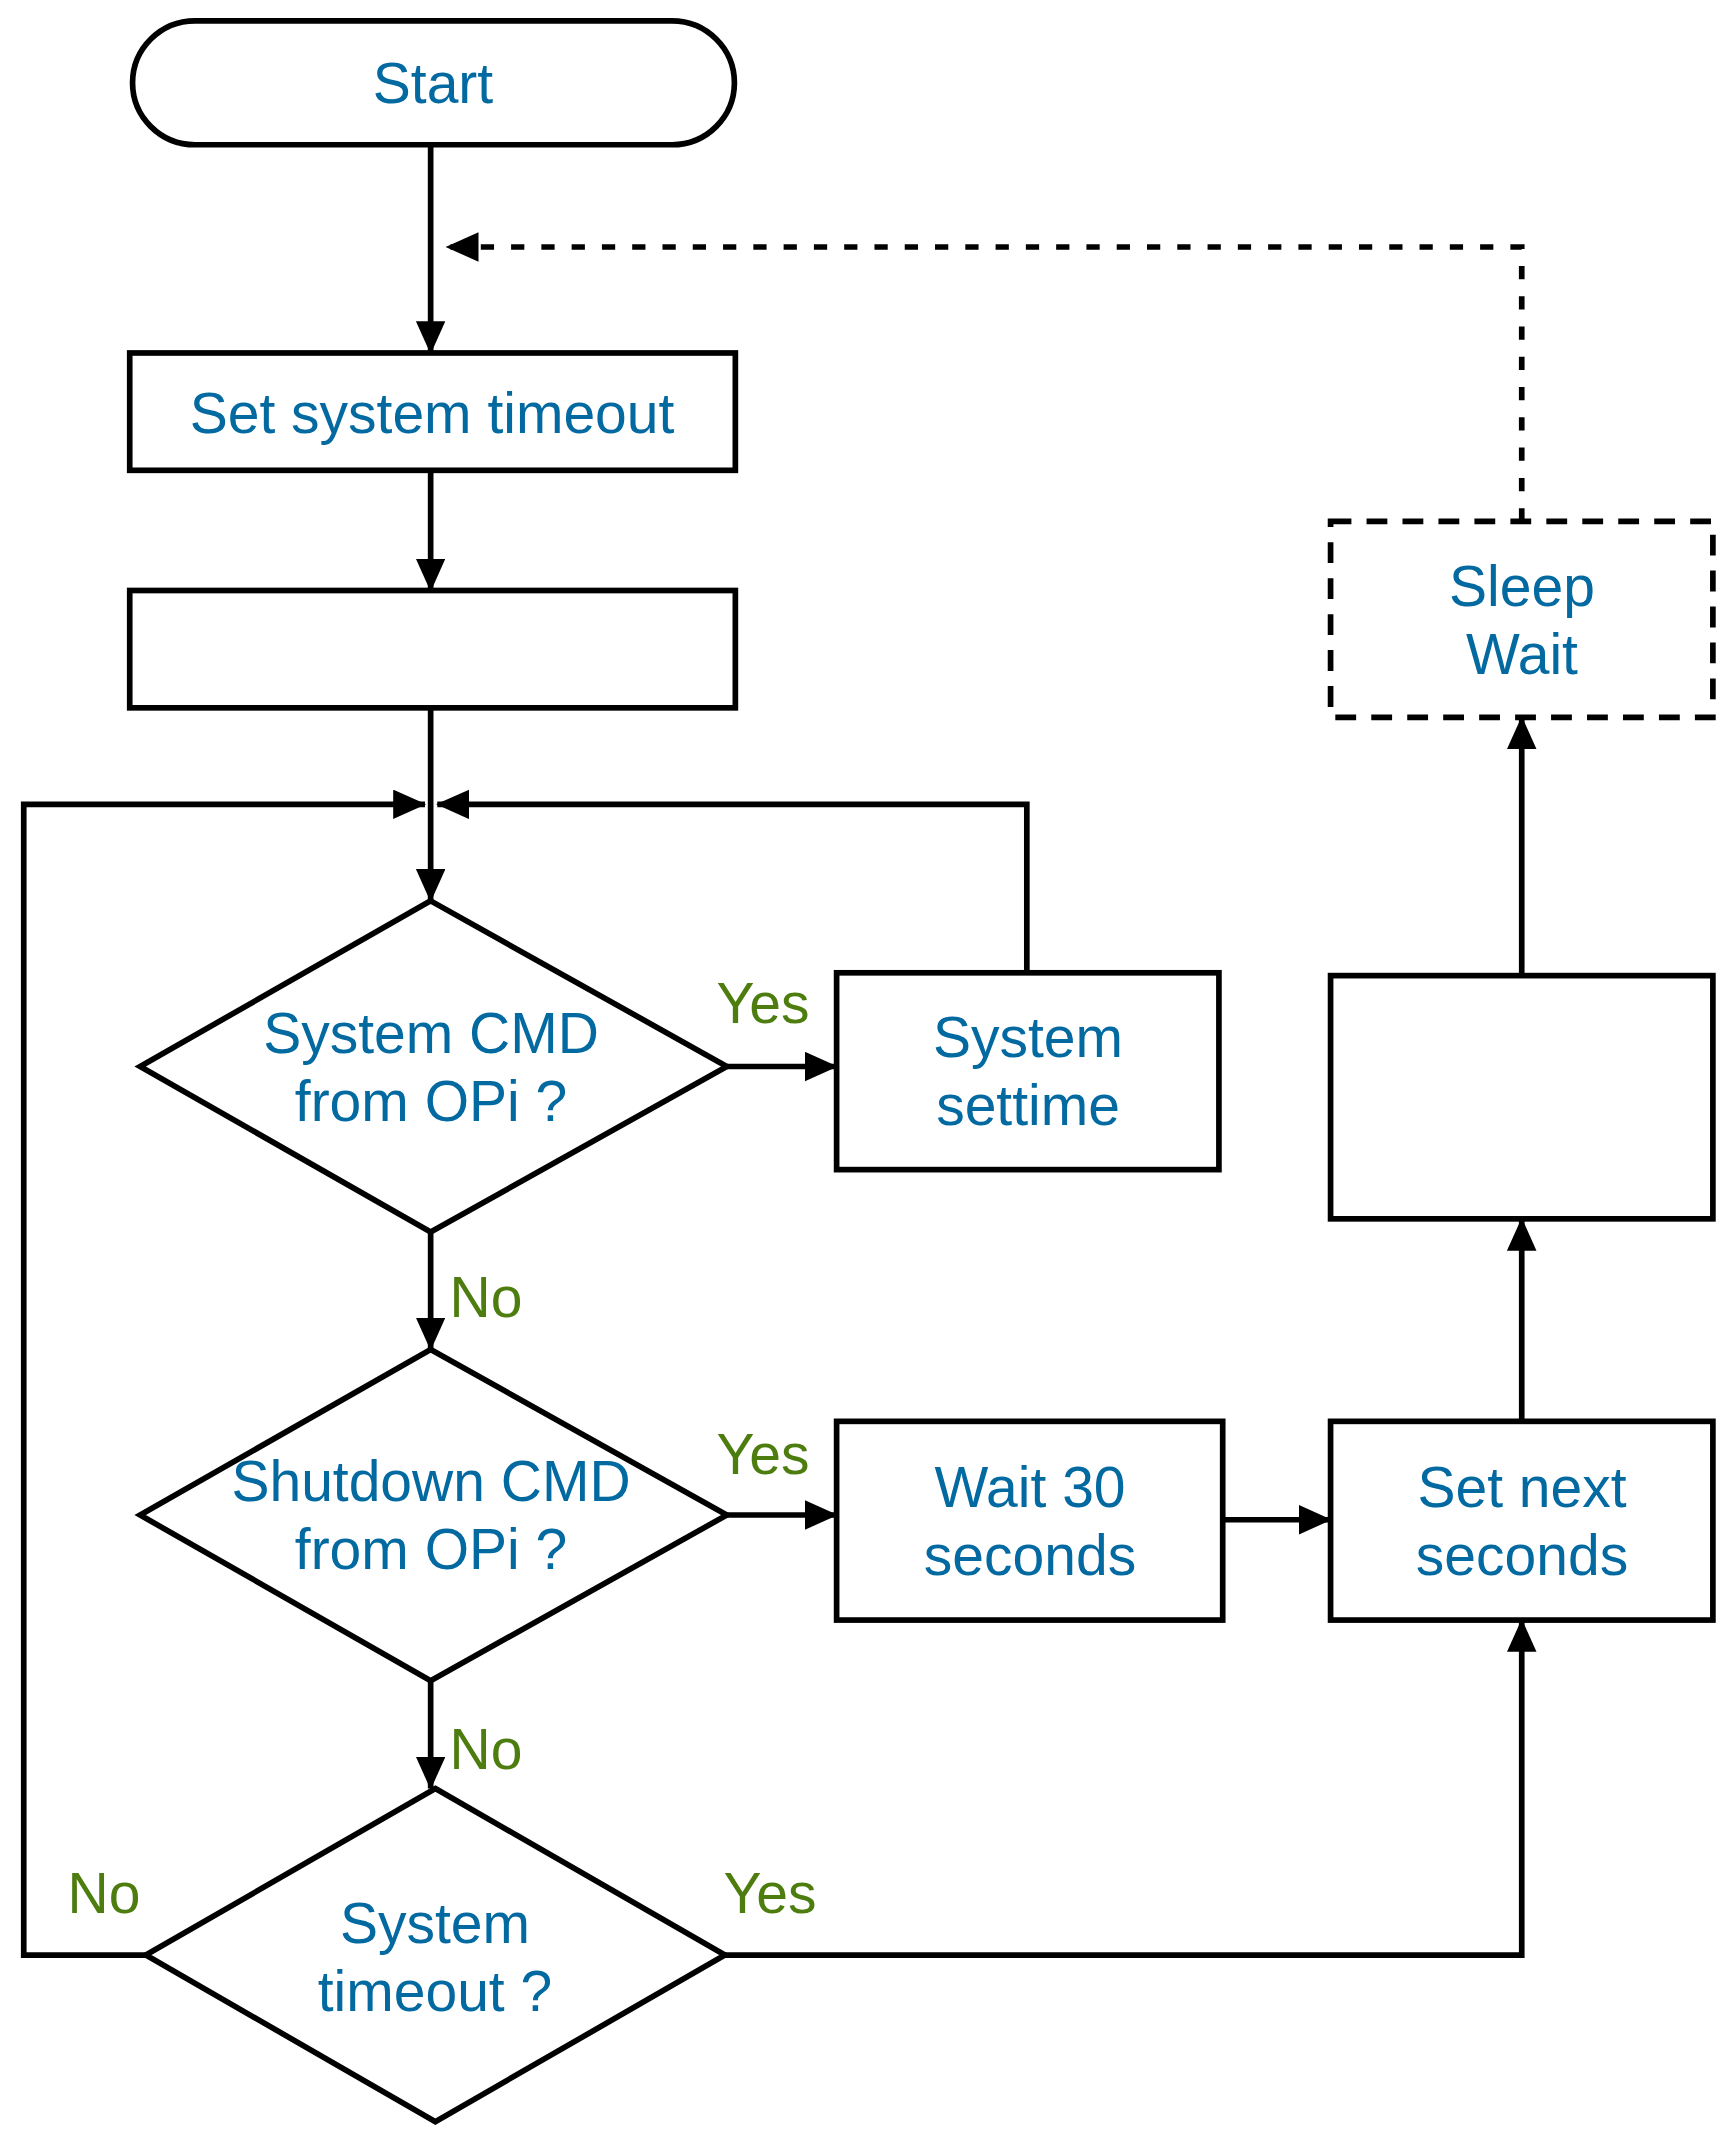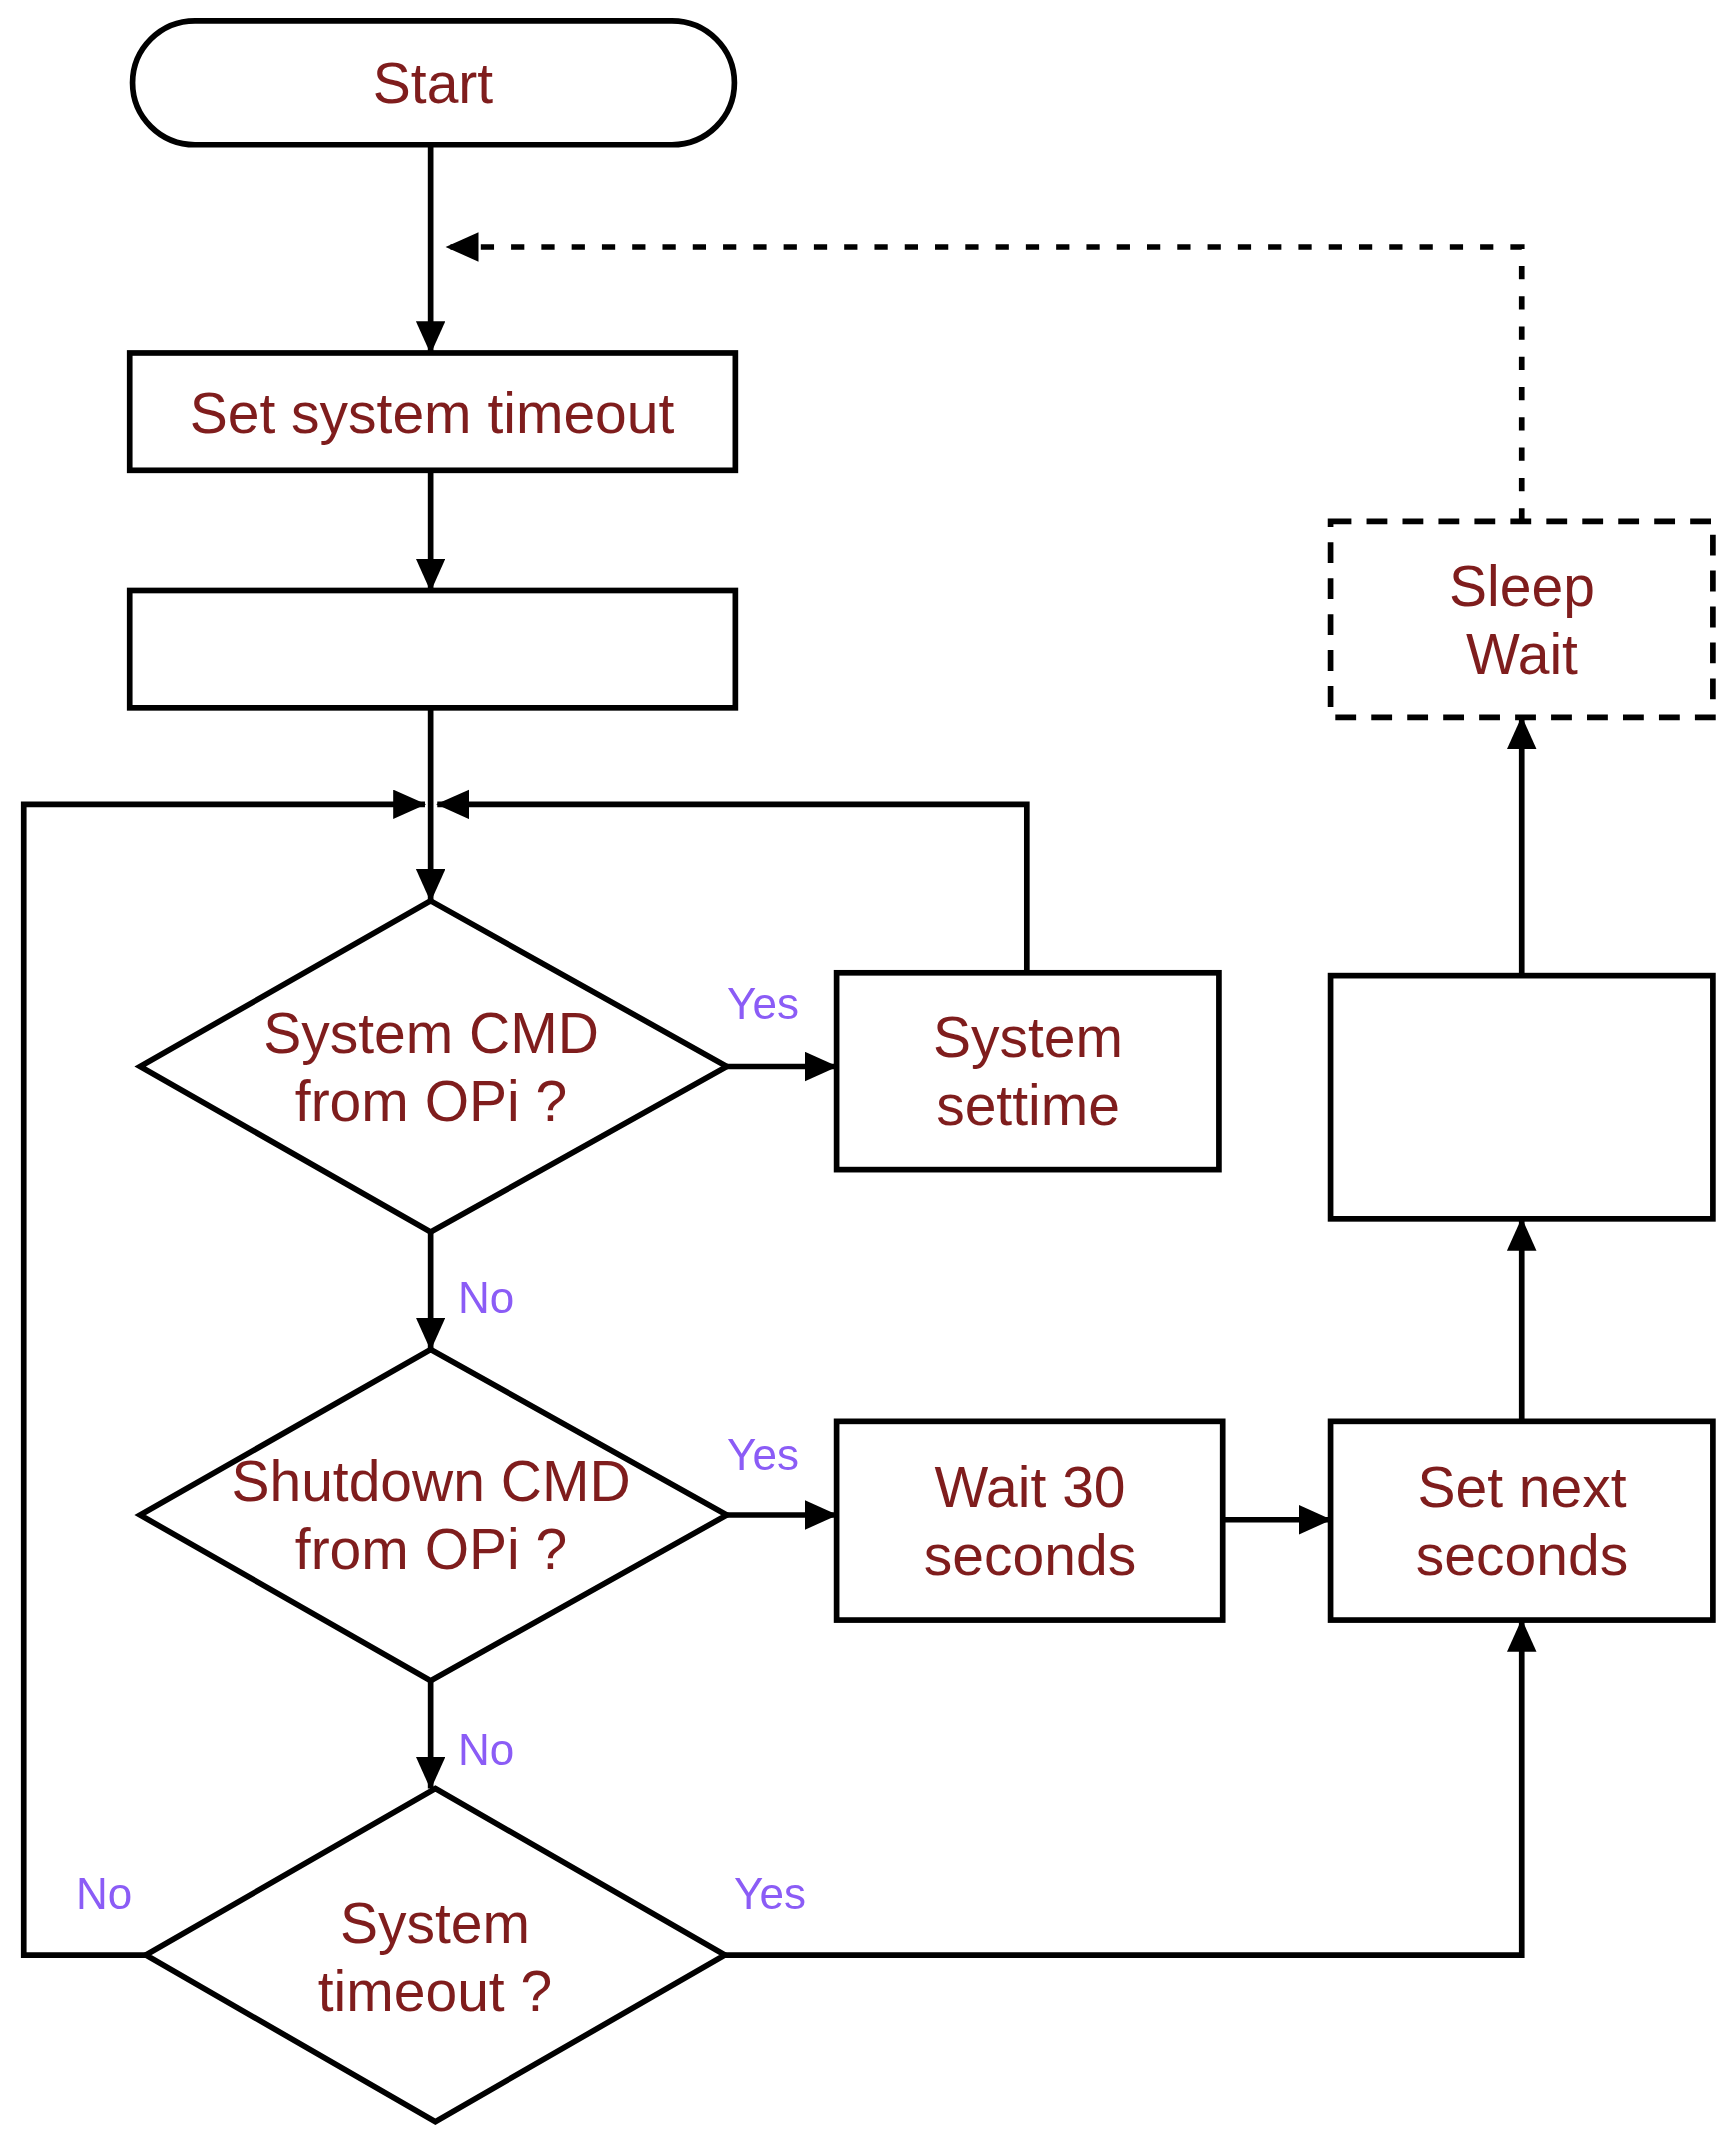--- a/index.html
+++ b/index.html
@@ -19,31 +19,31 @@
     left: 0;
     top: 0;
     width: 100%;
     height: 100%;
   }
   .label {
     position: absolute;
     transform: translate(-50%, -50%);
     font-size: 57px;
     line-height: 68px;
-    color: #7f1d1d;
+    color: #0369a1;
     white-space: pre-line;
     text-align: center;
     letter-spacing: 0px;
   }
   .edge-label {
     position: absolute;
     transform: translate(-50%, -50%);
-    font-size: 44px;
+    font-size: 57px;
     line-height: 61px;
-    color: #8b5cf6;
+    color: #4d7c0f;
     white-space: nowrap;
   }
 </style>
 </head>
 <body>
 
 <div class="canvas">
 
   <svg class="graphics" viewBox="0 0 1828 2272">
     <defs>

